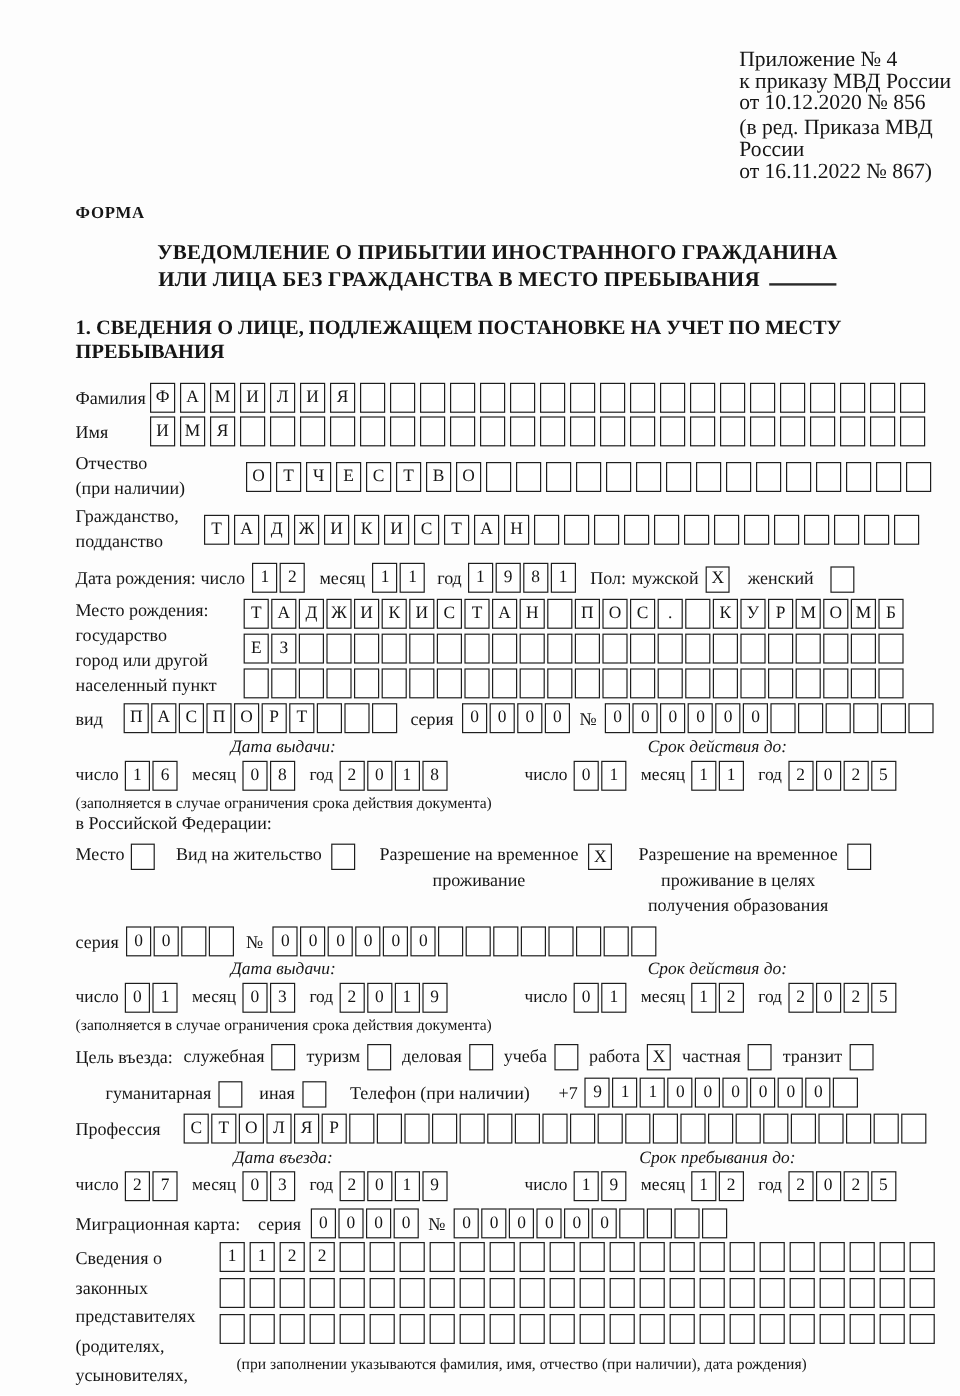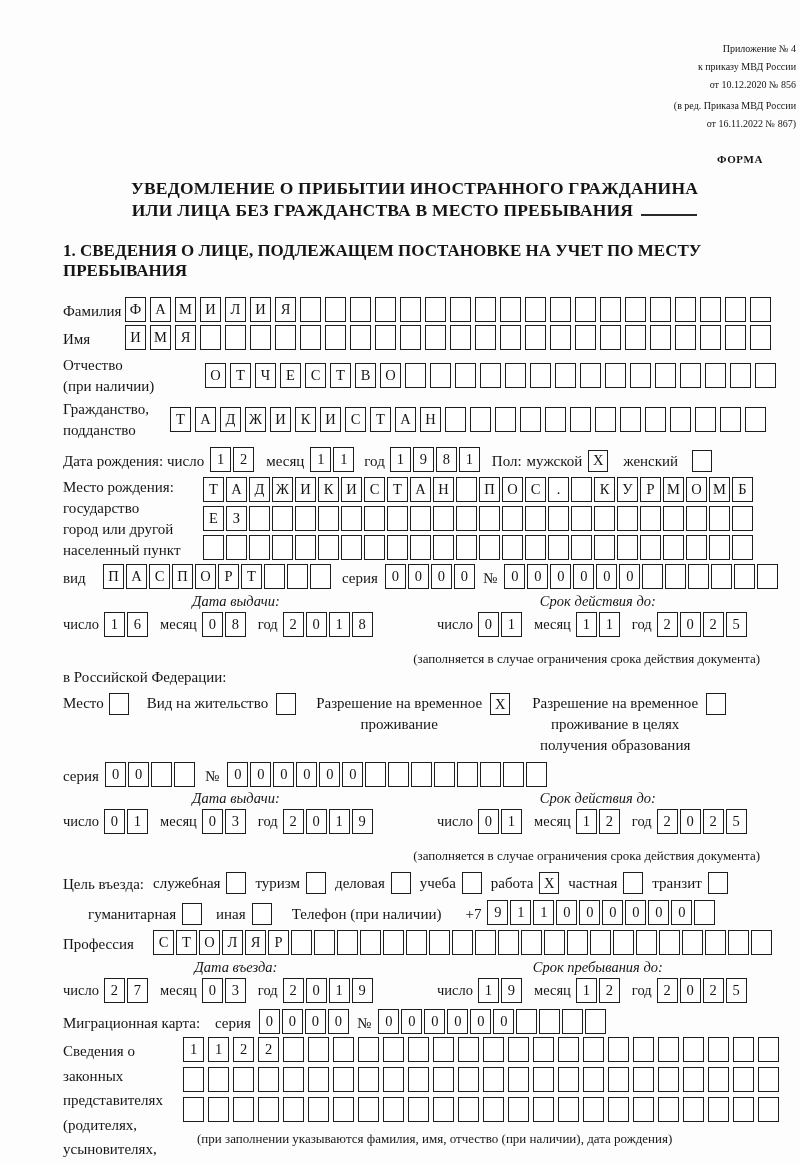--- a/index.html
+++ b/index.html
@@ -7,23 +7,23 @@
   .page {
     position:relative;
     width:800px; height:1163px;
     background:#fdfdfd;
     color:#151515;
     font-family:"Liberation Serif","DejaVu Serif",serif;
     padding:40px 4px 0 63px;
     overflow:hidden;
   }
   
-  .hdr { margin-left:553px; font-size:10px; line-height:18px;text-align:right; }
+  .hdr { margin-left:553px; font-size:18px; line-height:18px; }
   .hdr .gap { height:3px; }
-  .forma { margin-top:20px; padding-right:33px; text-align:right; font-weight:700; font-size:11px; letter-spacing:.6px; }
+  .forma { margin-top:20px; padding-right:33px; text-align:left; font-weight:700; font-size:14px; letter-spacing:.6px; }
   .title { margin-top:12px; text-align:center; font-weight:700; font-size:17.5px; line-height:22px; letter-spacing:.2px; margin-left:-30px; }
   .title-underline { display:inline-block; width:56px; height:14px; border-bottom:2.2px solid #2a2a2a; margin-left:8px; }
   .sec1 { margin-top:20px; font-weight:700; font-size:17px; }
   
   .frow { display:flex; align-items:center; }
   .flabel { font-size:15px; line-height:20px; padding-top:3px; flex:0 0 auto; white-space:nowrap; }
   .lblcol { flex:0 0 auto; font-size:15px; line-height:21px; padding-top:2px; }
   .cells { display:flex; gap:4px; flex:0 0 auto; }
   .cells.tight { gap:2px; }
   .cell {
@@ -39,21 +39,21 @@
     font-size:14.5px; line-height:1; margin-top:2px;
   }
   
   .dpair { display:flex; }
   .dgroup.g1 { width:346px; flex:0 0 auto; }
   .dgroup.g2 { margin-left:28px; }
   .dtitle { text-align:center; font-size:14.5px; line-height:17px;font-style:italic; }
   .drow { display:flex; align-items:center; margin-top:2px; }
   .dlabel { font-size:14.5px; margin-right:5px; white-space:nowrap; }
   .drow .cells { gap:2px; margin-right:12px; }
-  .dnote { font-size:13px; line-height:15px; text-align:right; padding-right:36px; margin-top:14px; }
+  .dnote { font-size:13px; line-height:15px; text-align:left; padding-right:36px; margin-top:2px; }
   
   .res-text { font-size:15px; line-height:23px; margin-top:5px; }
   .res-row { display:flex; align-items:flex-start; margin-top:2px; font-size:15px; }
   .res-opt { display:flex; align-items:flex-start; flex:0 0 auto; }
   .opt-label { line-height:20px; padding-top:2px; white-space:nowrap; }
   .opt-center { text-align:center; line-height:21px; padding-top:2px; }
   .res-opt .checkbox { margin-left:8px; }
   
   .p-opt { display:flex; align-items:flex-start; margin-left:9px; }
   .p-opt .checkbox { margin-left:6px; }

